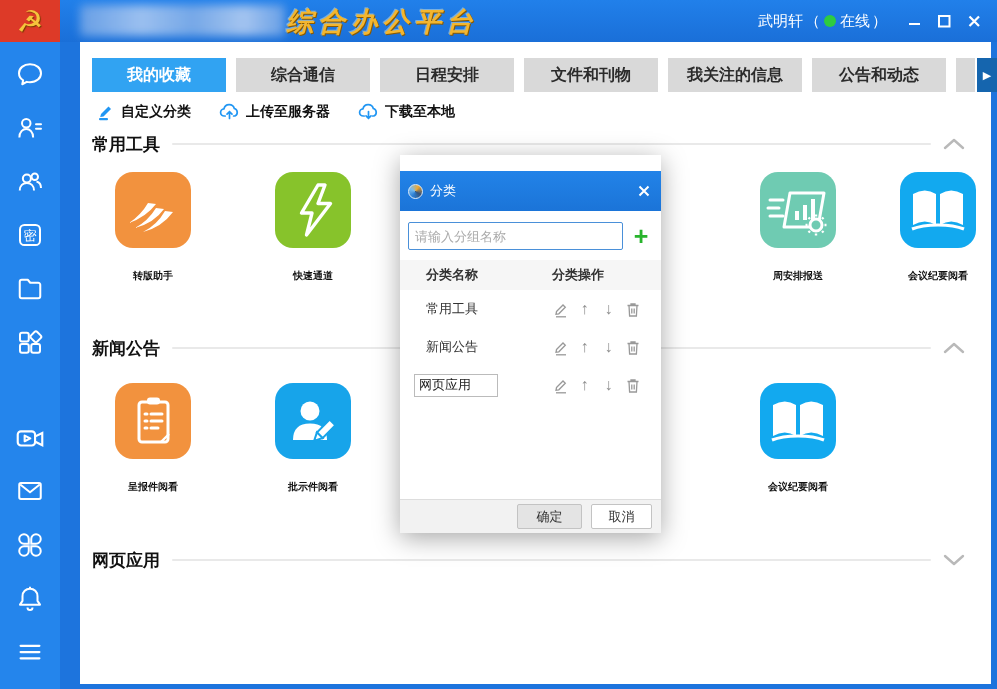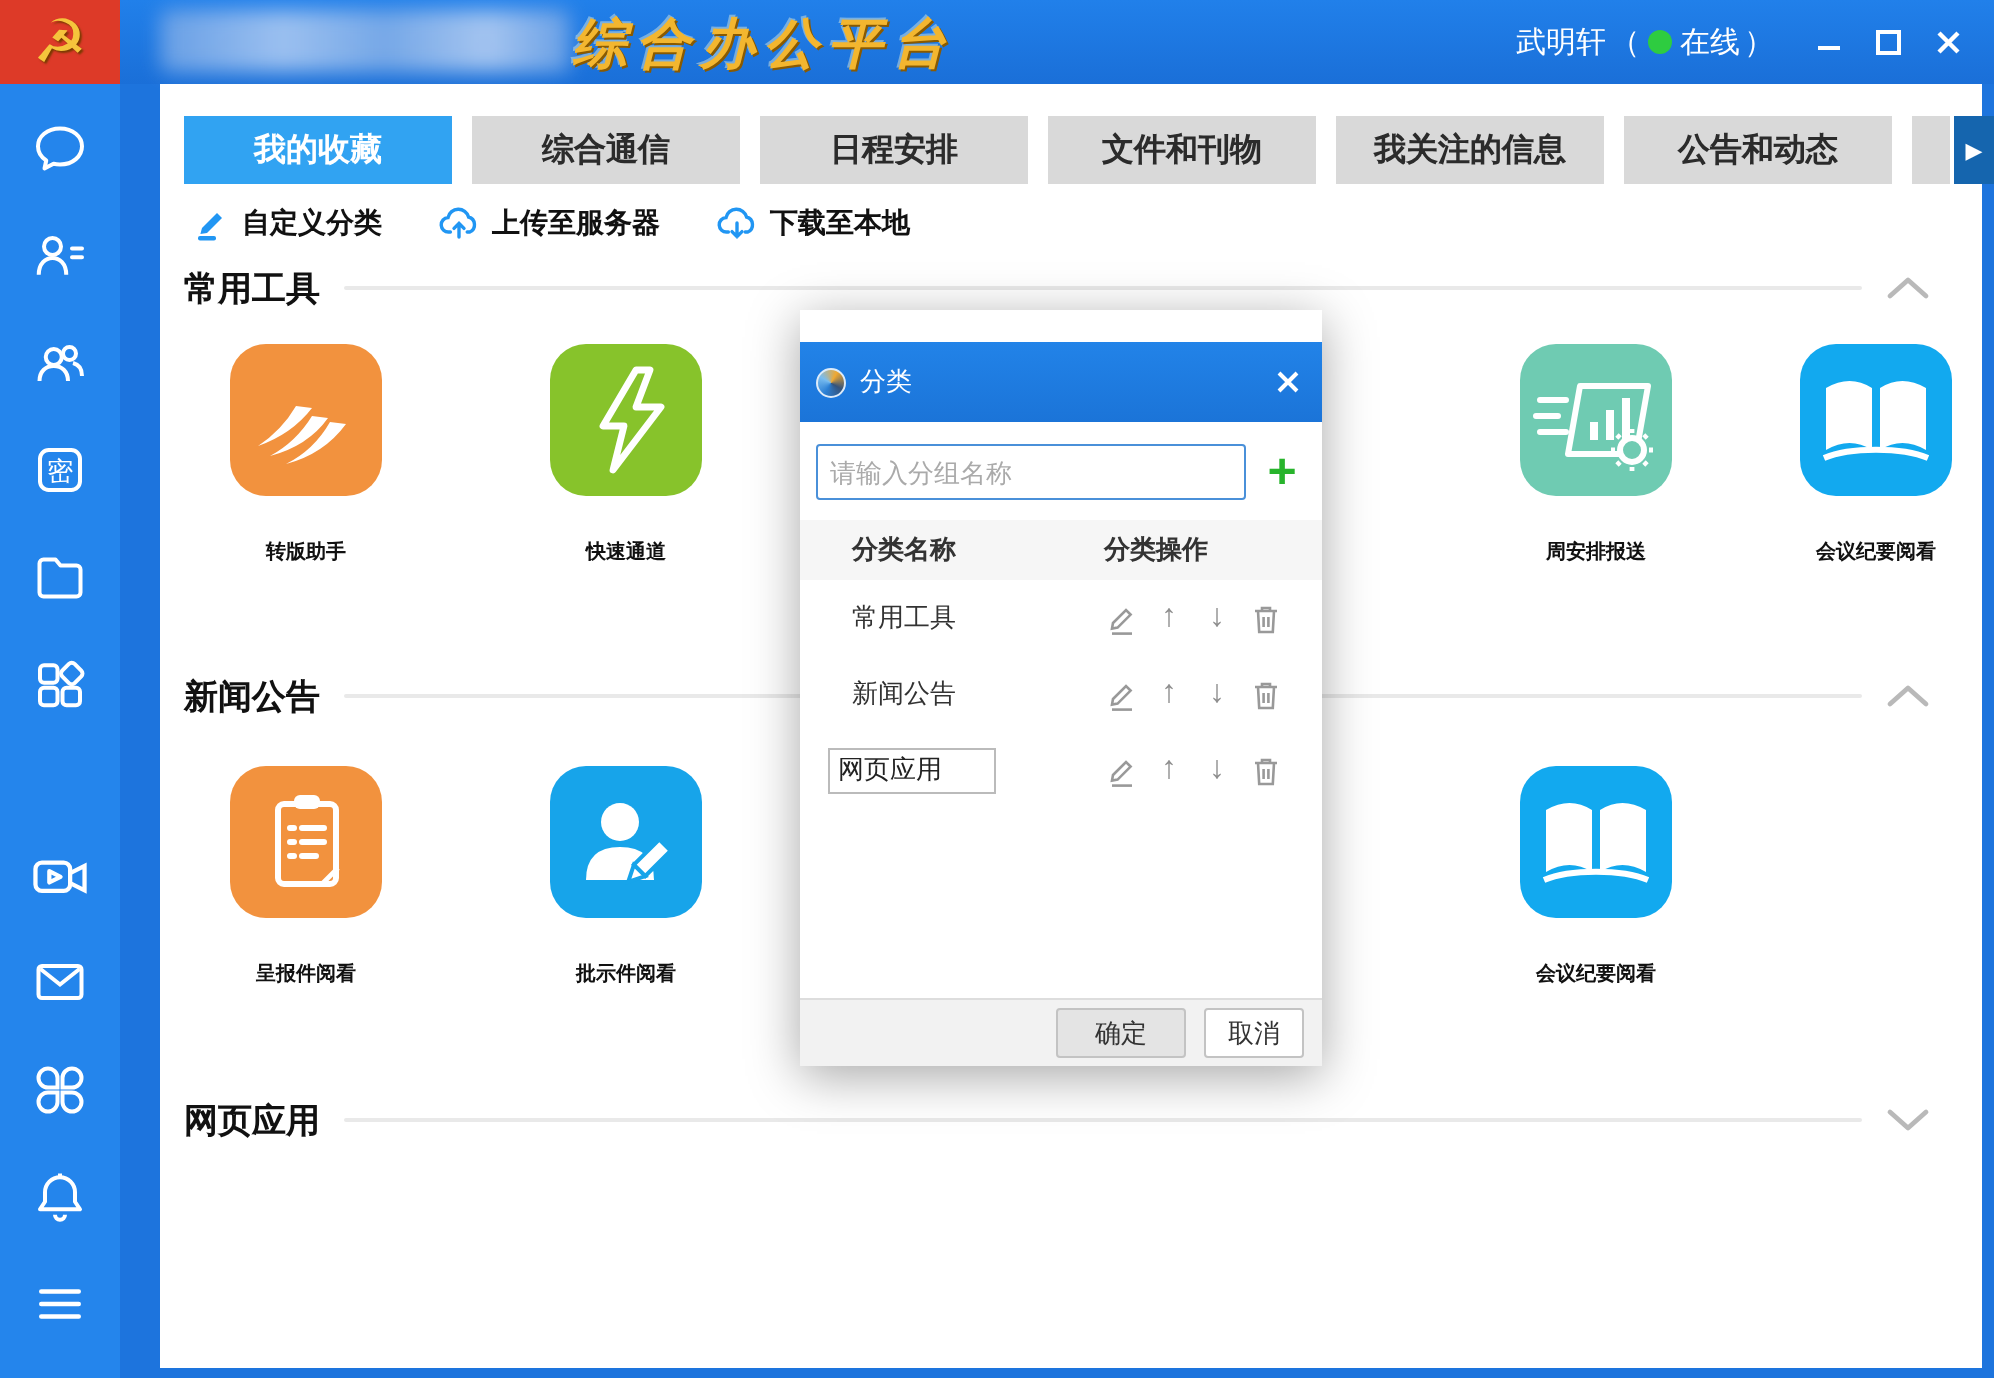--- a/index.html
+++ b/index.html
@@ -96,21 +96,21 @@
     justify-content:center; cursor:pointer; color:#8f8f8f; font-size:16px;
     background:none; border:none; }
   .dlg-edit-input { width:84px; height:23px; border:1px solid #bbb; font-size:13px;
     padding:0 4px; margin-left:14px; color:#222; outline:none; }
   .dlg-footer { position:absolute; left:0; right:0; bottom:0; height:34px;
     background:#f2f2f2; border-top:1px solid #ddd; display:flex; align-items:center;
     justify-content:flex-end; gap:9px; padding-right:9px; }
   .dlg-btn { height:25px; font-size:13px; color:#333; cursor:pointer;
     border:1px solid #c3c3c3; border-radius:2px; }
   .dlg-btn-ok { width:65px; background:#e4e4e4; }
-  .dlg-btn-cancel { width:50px; background:#fff; }
+  .dlg-btn-cancel { width:61px; background:#fff; }
 
   svg { display:block; }
 </style>
 </head>
 <body>
 
 <div class="titlebar">
   <div class="logo">
     <span>☭</span>
   </div>

